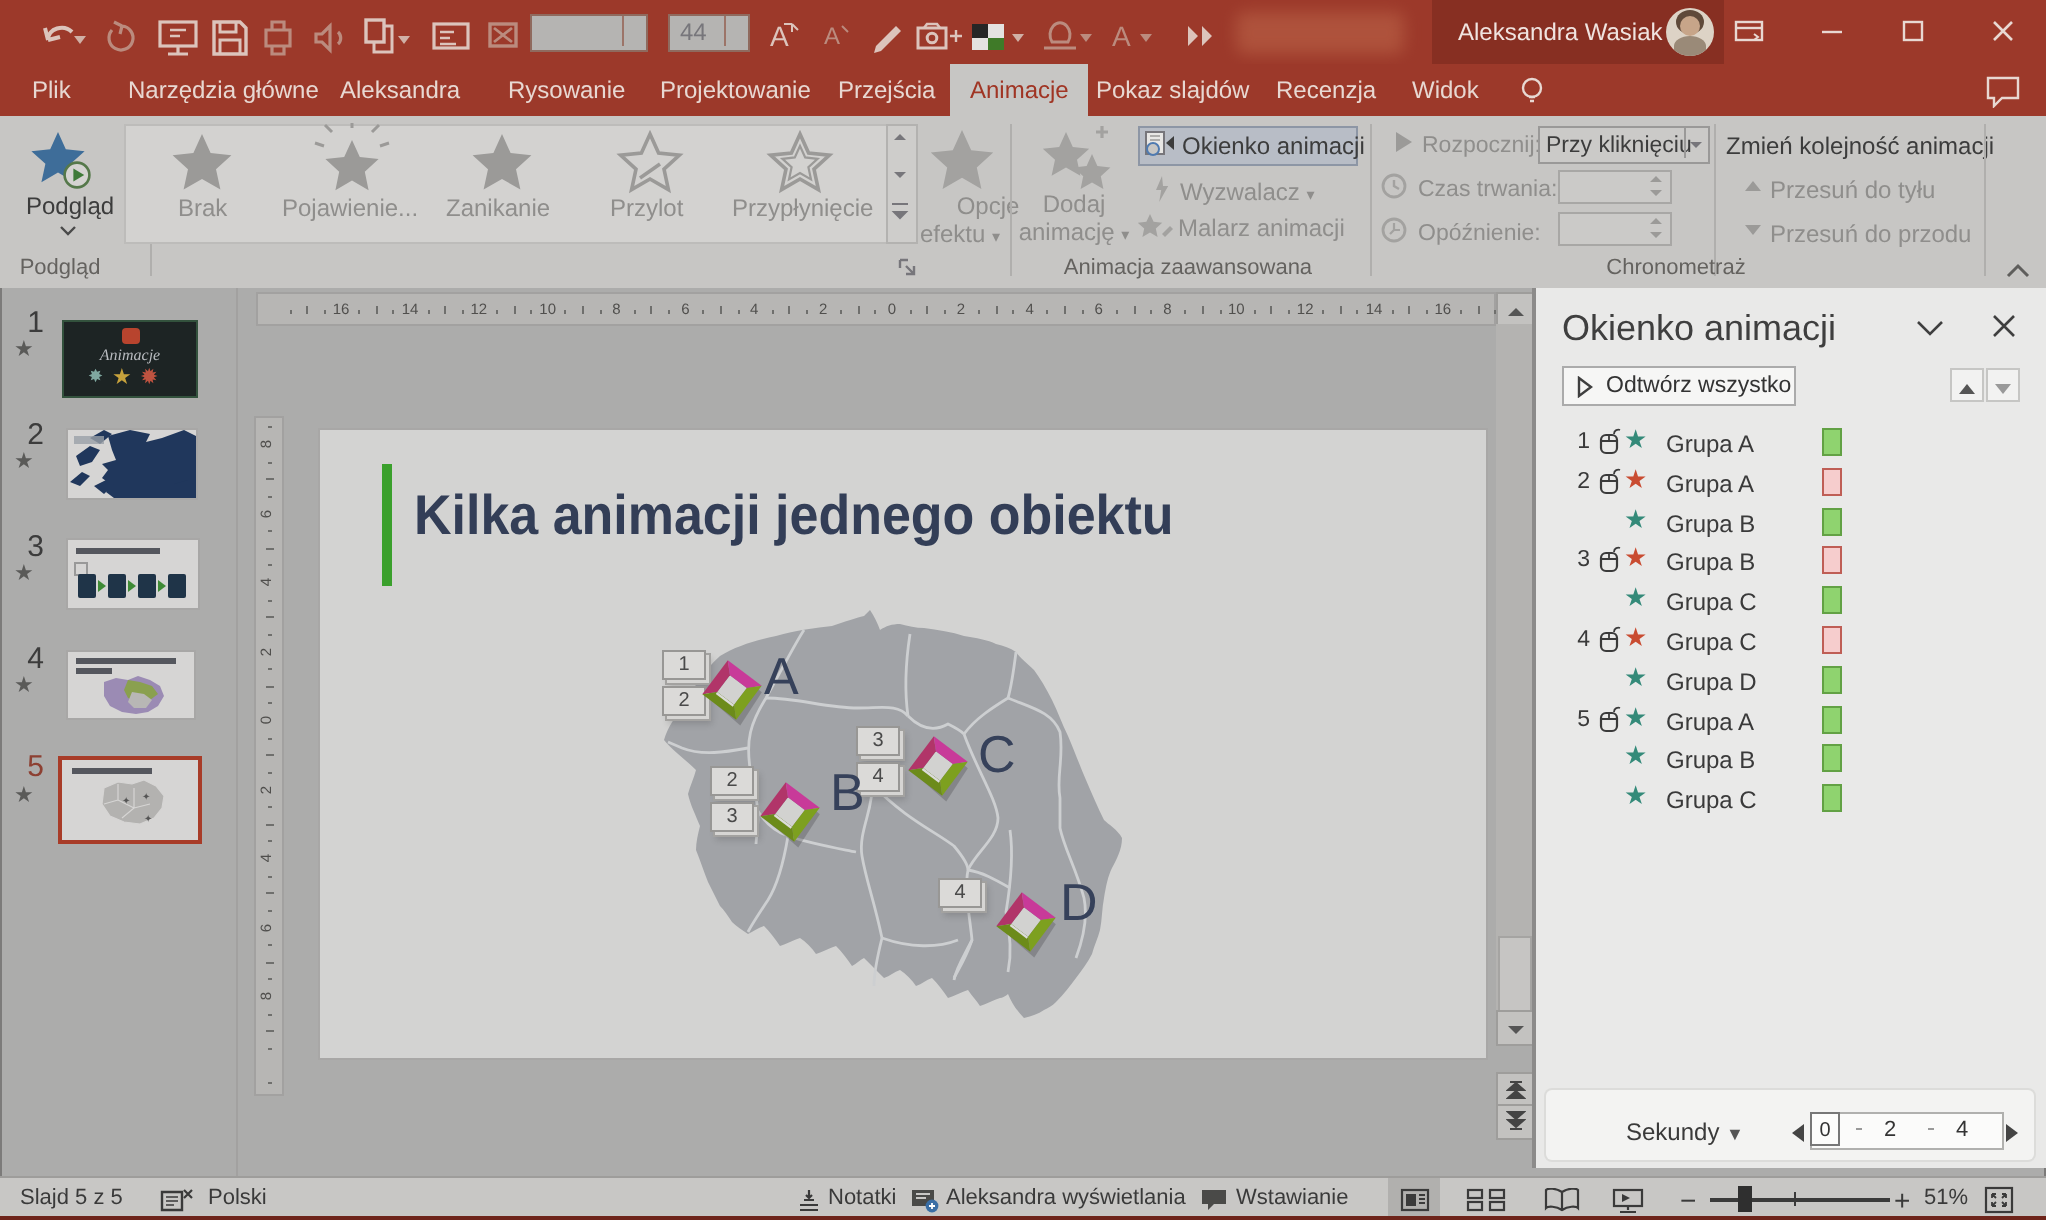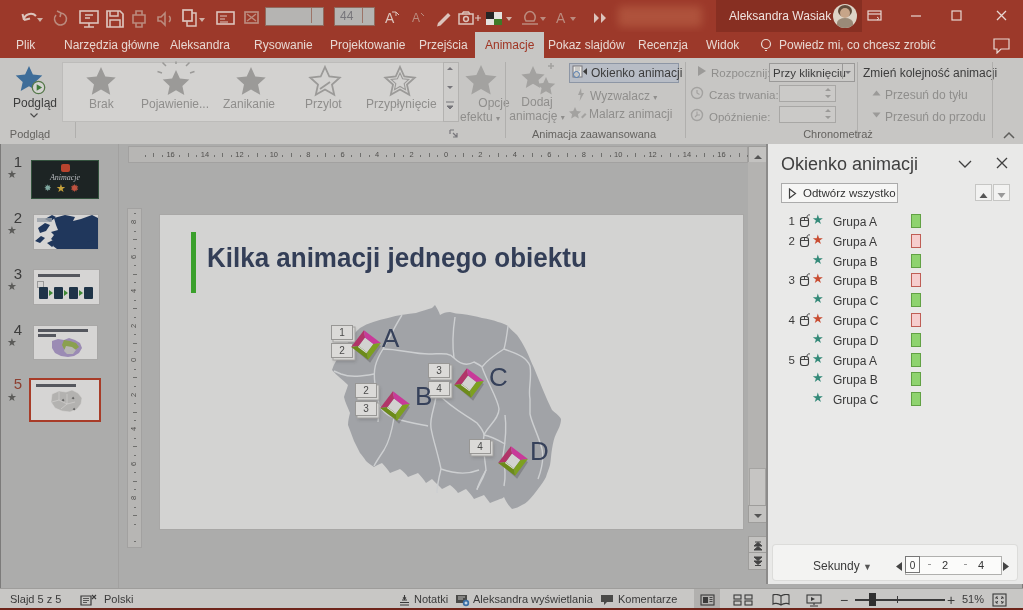--- a/index.html
+++ b/index.html
@@ -139,21 +139,20 @@
   <div class="tab active" style="left:475px;">Animacje</div>
   <div class="tab" style="left:548px;">Pokaz slajdów</div>
   <div class="tab" style="left:638px;">Recenzja</div>
   <div class="tab" style="left:706px;">Widok</div>
   <svg class="abs" style="left:758px;top:5px;" width="16" height="18" viewBox="0 0 16 18">
     <g stroke="#e8d8d2" fill="none" stroke-width="1.2">
       <circle cx="8" cy="7" r="4.5"></circle>
         <path d="M6.5,11.5 h3 M7,13.5 h2"></path>
     </g>
   </svg>
-  <div class="tab" style="left:779px;">Powiedz mi, co chcesz zrobić</div>
   <svg class="abs" style="left:993px;top:6px;" width="18" height="16" viewBox="0 0 18 16">
     <path d="M1,1 h15 v10 h-8 l-4,4 v-4 h-3 z" stroke="#e8d8d2" fill="none" stroke-width="1.2"></path>
   </svg>
 </div>
 <div class="abs" id="ribbon">
 
   <svg class="abs" style="left:14px;top:8px;" width="48" height="34" viewBox="0 0 48 34">
     <path d="M15,0 l3.9,8.6 9.4,1 -7,6.3 2,9.2 -8.3,-4.8 -8.3,4.8 2,-9.2 -7,-6.3 9.4,-1 z" fill="#3e6d99"></path>
     <circle cx="24.5" cy="21.5" r="6.2" fill="#d4d3d1" stroke="#55784a" stroke-width="1.3"></circle>
     <path d="M22.7,18.3 l5.4,3.2 -5.4,3.2 z" fill="#3e7a38"></path>
@@ -674,21 +673,21 @@
   <svg class="abs" style="left:455px;top:4px;" width="15" height="14" viewBox="0 0 15 14">
     <rect x="1" y="2" width="11" height="8" fill="#4a4a48"></rect>
     <path d="M3,4 h7 M3,6 h5" stroke="#c8c7c5" stroke-width="0.9"></path>
     <circle cx="11" cy="10" r="3.2" fill="#3a6ea5"></circle>
     <path d="M11,8.5 v3 M9.5,10 h3" stroke="#fff" stroke-width="0.9"></path>
   </svg>
   <div class="sitem" style="left:473px;">Aleksandra wyświetlania</div>
   <svg class="abs" style="left:600px;top:5px;" width="14" height="12" viewBox="0 0 14 12">
     <path d="M1,1 h12 v7 h-6 l-3,3 v-3 h-3 z" fill="#4a4a48"></path>
   </svg>
-  <div class="sitem" style="left:618px;">Komentarze</div>
+  <div class="sitem" style="left:618px;">Wstawianie</div>
   <div class="abs" style="left:694px;top:0px;width:26px;height:21px;background:#b1b0ae;"></div>
   <svg class="abs" style="left:700px;top:5px;" width="15" height="12" viewBox="0 0 15 12">
     <rect x="1" y="1" width="13" height="10" fill="none" stroke="#3a3a3a" stroke-width="1.1"></rect>
     <rect x="3" y="3" width="5" height="6" fill="#3a3a3a"></rect>
     <path d="M9.5,3.5 h3 M9.5,5.5 h3 M9.5,7.5 h3" stroke="#3a3a3a" stroke-width="0.9"></path>
   </svg>
   <svg class="abs" style="left:733px;top:5px;" width="22" height="12" viewBox="0 0 22 12">
     <g fill="none" stroke="#3a3a3a" stroke-width="1.1">
       <rect x="1" y="1" width="7" height="4"></rect>
         <rect x="12" y="1" width="7" height="4"></rect>

